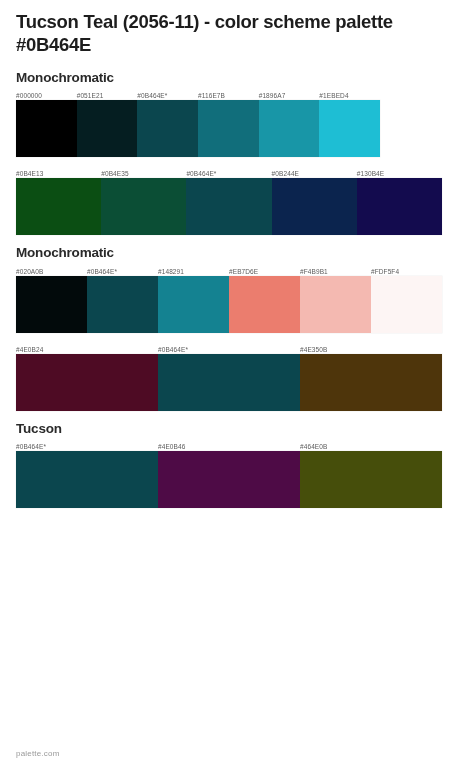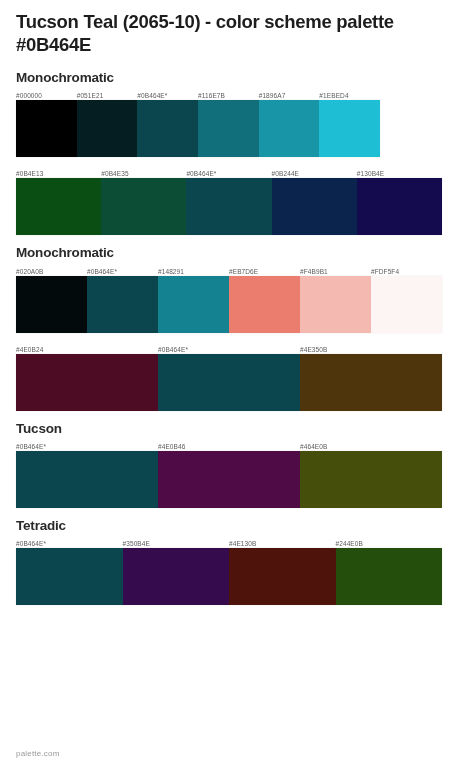--- a/index.html
+++ b/index.html
@@ -76,21 +76,21 @@
     font-size: 8px;
     color: #9a9a9a;
     letter-spacing: 0.2px;
   }
 </style>
 </head>
 <body>
 
 <div id="page">
 
-  <h1 class="page-title">Tucson Teal (2065-10) - color scheme palette #0B464E</h1>
+  <h1 class="page-title">Tucson Teal (2056-11) - color scheme palette #0B464E</h1>
 
   <div id="schemes-container">
       <div class="scheme-section">
         <div class="scheme-title">Monochromatic</div>
         <div class="scheme-body" style="width: 364px;">
           <div class="labels-row">
             <div class="swatch-label" style="flex: 1 1 0px; min-width: 0px;">#000000</div>
             <div class="swatch-label" style="flex: 1 1 0px; min-width: 0px;">#051E21</div>
             <div class="swatch-label" style="flex: 1 1 0px; min-width: 0px;">#0B464E*</div>
             <div class="swatch-label" style="flex: 1 1 0px; min-width: 0px;">#116E7B</div>
@@ -168,34 +168,17 @@
             <div class="swatch-label" style="flex: 1 1 0px; min-width: 0px;">#4E0B46</div>
             <div class="swatch-label" style="flex: 1 1 0px; min-width: 0px;">#464E0B</div>
           </div>
           <div class="swatch-row">
             <div class="swatch" title="#0B464E*" style="flex: 1 1 0px; background: rgb(11, 70, 78);"></div>
             <div class="swatch" title="#4E0B46" style="flex: 1 1 0px; background: rgb(78, 11, 70);"></div>
             <div class="swatch" title="#464E0B" style="flex: 1 1 0px; background: rgb(70, 78, 11);"></div>
           </div>
         </div>
       </div>
-      <div class="scheme-section">
-        <div class="scheme-title">Tetradic</div>
-        <div class="scheme-body" style="width: 426px;">
-          <div class="labels-row">
-            <div class="swatch-label" style="flex: 1 1 0px; min-width: 0px;">#0B464E*</div>
-            <div class="swatch-label" style="flex: 1 1 0px; min-width: 0px;">#350B4E</div>
-            <div class="swatch-label" style="flex: 1 1 0px; min-width: 0px;">#4E130B</div>
-            <div class="swatch-label" style="flex: 1 1 0px; min-width: 0px;">#244E0B</div>
-          </div>
-          <div class="swatch-row">
-            <div class="swatch" title="#0B464E*" style="flex: 1 1 0px; background: rgb(11, 70, 78);"></div>
-            <div class="swatch" title="#350B4E" style="flex: 1 1 0px; background: rgb(53, 11, 78);"></div>
-            <div class="swatch" title="#4E130B" style="flex: 1 1 0px; background: rgb(78, 19, 11);"></div>
-            <div class="swatch" title="#244E0B" style="flex: 1 1 0px; background: rgb(36, 78, 11);"></div>
-          </div>
-        </div>
-      </div>
     </div>
 
   <div class="footer">palette.com</div>
 
 </div>
 
 </body></html>

